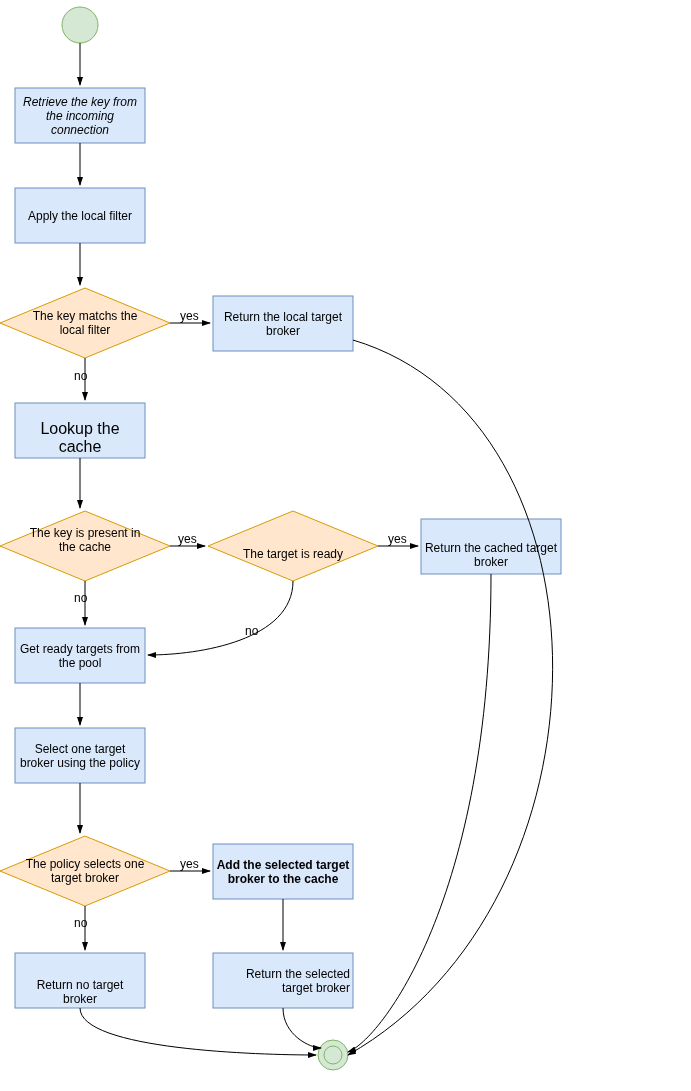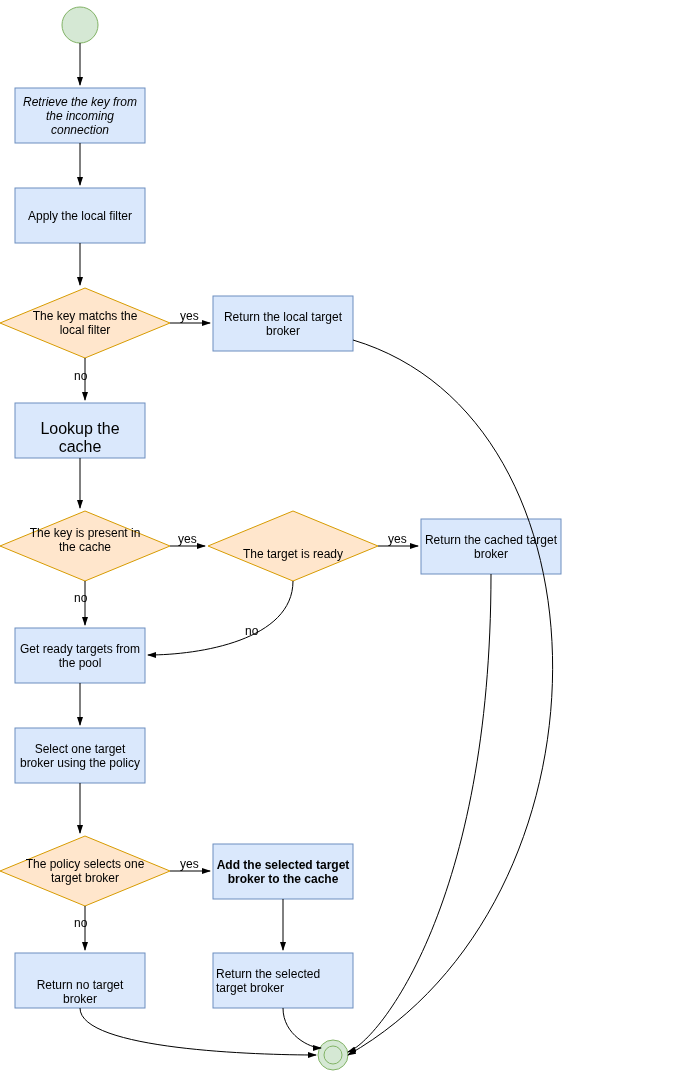--- a/index.html
+++ b/index.html
@@ -114,21 +114,21 @@
     <div xmlns="http://www.w3.org/1999/xhtml" style="display:flex;align-items:flex-end;justify-content:center;height:100%;text-align:center;font-size:12px;">
       <span>The target is ready</span>
     </div>
   </foreignObject>
 
   <path class="edge" d="M378,546 L418,546" marker-end="url(#arrow)"></path>
   <text class="label" x="388" y="543">yes</text>
 
   <rect class="process" x="421" y="519" width="140" height="55"></rect>
   <foreignObject x="424" y="521" width="134" height="51">
-    <div xmlns="http://www.w3.org/1999/xhtml" style="display:flex;align-items:center;justify-content:center;height:100%;text-align:center;font-size:12px;">
+    <div xmlns="http://www.w3.org/1999/xhtml" style="display:flex;align-items:center;justify-content:center;height:100%;text-align:center;font-size:12px;margin-top:8px;">
       <span>Return the cached target broker</span>
     </div>
   </foreignObject>
 
   <path class="edge" d="M85,581 L85,625" marker-end="url(#arrow)"></path>
   <text class="label" x="74" y="602">no</text>
 
   <path class="edge" d="M293,581 C293,640 200,655 148,655" marker-end="url(#arrow)"></path>
   <text class="label" x="245" y="635">no</text>
 
@@ -174,21 +174,21 @@
   <foreignObject x="18" y="955" width="124" height="51">
     <div xmlns="http://www.w3.org/1999/xhtml" style="display:flex;align-items:flex-end;justify-content:center;height:100%;text-align:center;font-size:12px;">
       <span>Return no target broker</span>
     </div>
   </foreignObject>
 
   <path class="edge" d="M283,899 L283,950" marker-end="url(#arrow)"></path>
 
   <rect class="process" x="213" y="953" width="140" height="55"></rect>
   <foreignObject x="216" y="955" width="134" height="51">
-    <div xmlns="http://www.w3.org/1999/xhtml" style="display:flex;align-items:center;justify-content:center;height:100%;text-align:left;font-size:12px;">
+    <div xmlns="http://www.w3.org/1999/xhtml" style="display:flex;align-items:center;justify-content:center;height:100%;text-align:right;font-size:12px;">
       <span>Return the selected target broker</span>
     </div>
   </foreignObject>
 
   <g>
     <circle class="terminator" cx="333" cy="1055" r="15"></circle>
     <circle cx="333" cy="1055" r="9" fill="none" stroke="#82b366" stroke-width="1"></circle>
   </g>
 
   <path class="edge" d="M80,1008 C80,1050 260,1055 316,1055" marker-end="url(#arrow)"></path>

